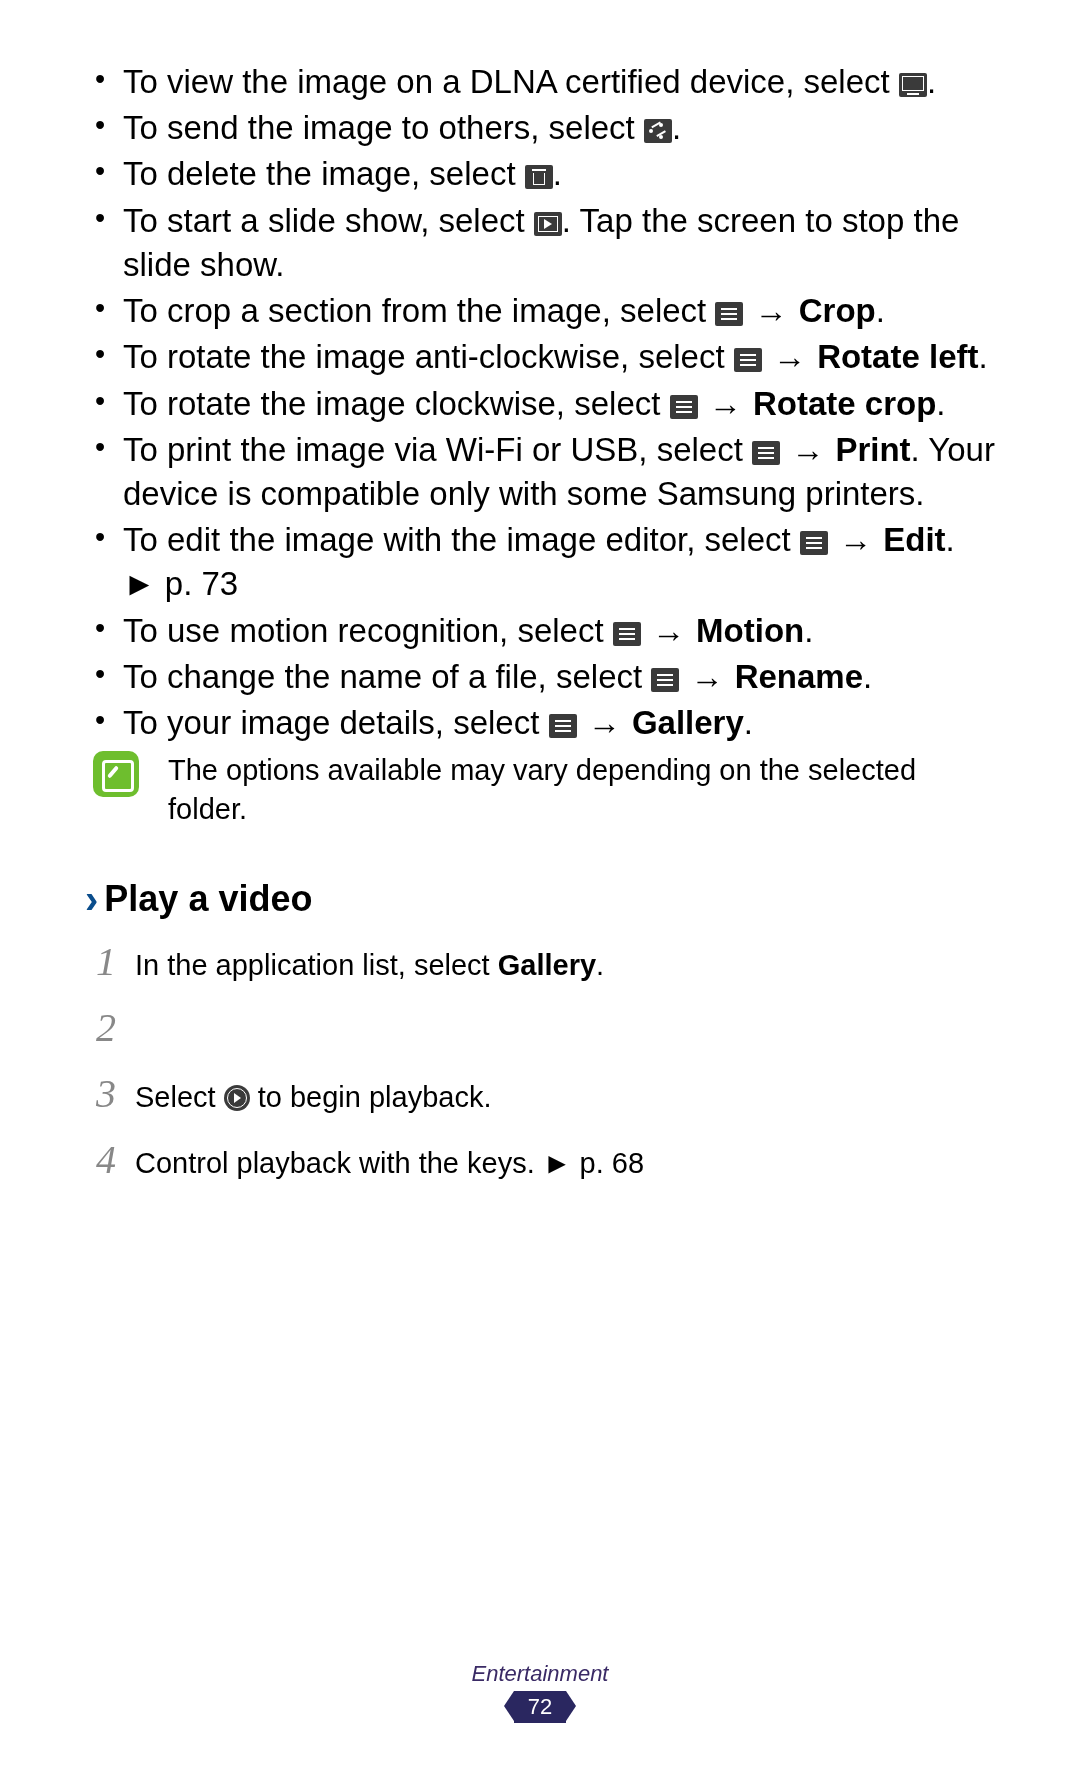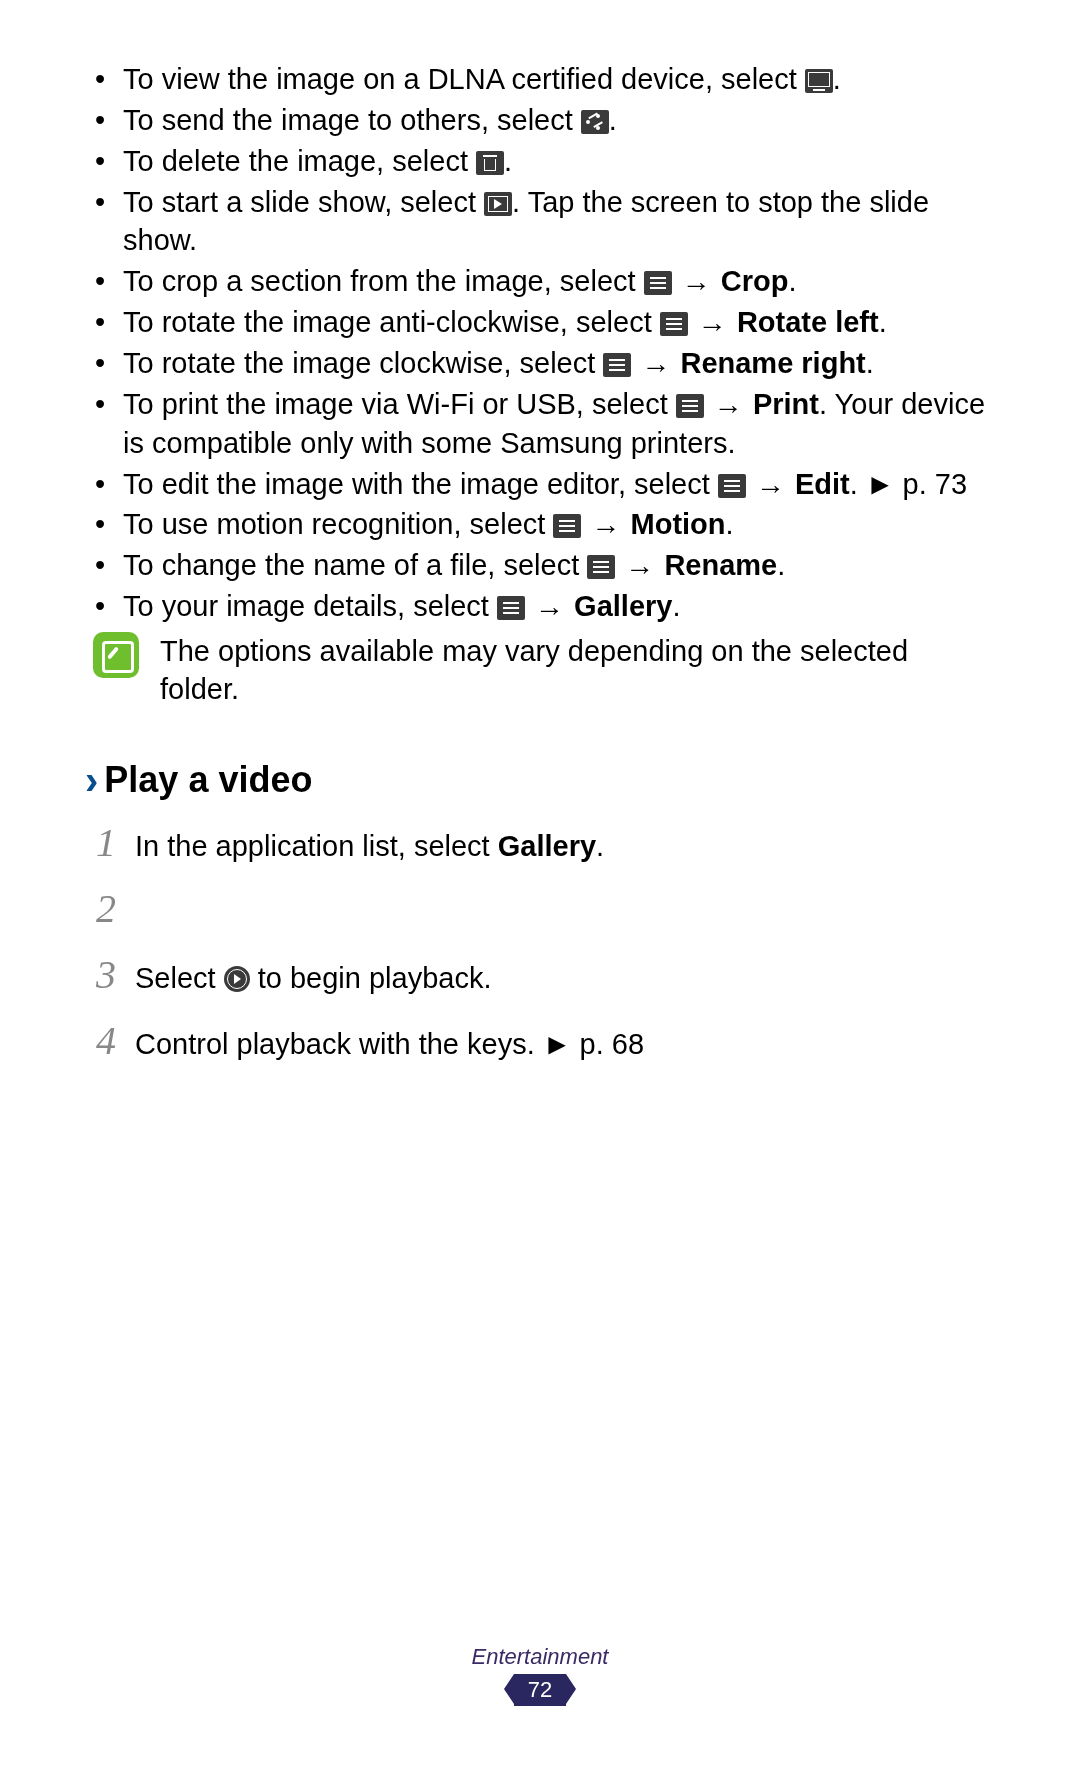--- a/index.html
+++ b/index.html
@@ -13,21 +13,21 @@
     padding: 60px 85px 40px 85px;
   }
   .content { width: 100%; }
   ul.bullets {
     list-style: none;
     padding-left: 10px;
   }
   ul.bullets > li {
     position: relative;
     padding-left: 28px;
-    font-size: 29px;
+    font-size: 33px;
     line-height: 1.34;
     margin-bottom: 2px;
   }
   ul.bullets > li::before {
     content: "•";
     position: absolute;
     left: 0;
     top: 0;
     font-size: 29px;
   }
@@ -120,21 +120,21 @@
   .icon.play-circle-icon::before {
     content: "";
     position: absolute;
     left: 3px; top: 3px; right: 3px; bottom: 3px;
     border: 1.5px solid #fff;
     border-radius: 50%;
   }
   .note-box {
     display: flex;
     align-items: flex-start;
-    gap: 21px;
+    gap: 29px;
     padding-left: 8px;
     margin-top: 6px;
   }
   .note-icon {
     width: 46px; height: 46px;
     background: #6ebe2e;
     border-radius: 10px;
     flex-shrink: 0;
     position: relative;
   }
@@ -189,21 +189,21 @@
     font-family: Georgia, 'Times New Roman', serif;
     font-style: italic;
     font-size: 40px;
     color: #888;
     width: 26px;
     flex-shrink: 0;
     text-align: center;
   }
   .footer {
     position: absolute;
-    bottom: 65px;
+    bottom: 48px;
     left: 0; right: 0;
     text-align: center;
   }
   .footer-label {
     font-style: italic;
     font-size: 22px;
     color: #3a2a65;
     margin-bottom: 4px;
   }
   .page-badge {
@@ -235,21 +235,21 @@
 <body>
 
 <div class="content">
   <ul class="bullets" id="bullet-list">
       <li><span>To view the image on a DLNA certified device, select </span><span class="icon dlna-icon"></span><span class="">.</span></li>
       <li><span>To send the image to others, select </span><span class="icon share-icon"></span><span class="">.</span></li>
       <li><span>To delete the image, select </span><span class="icon trash-icon"></span><span class="">.</span></li>
       <li><span>To start a slide show, select </span><span class="icon slideshow-icon"></span><span class="">. Tap the screen to stop the slide show.</span></li>
       <li><span>To crop a section from the image, select </span><span class="icon menu-icon"></span><span class="arrow"> → </span><span class="bold">Crop</span><span>.</span></li>
       <li><span>To rotate the image anti-clockwise, select </span><span class="icon menu-icon"></span><span class="arrow"> → </span><span class="bold">Rotate left</span><span>.</span></li>
-      <li><span>To rotate the image clockwise, select </span><span class="icon menu-icon"></span><span class="arrow"> → </span><span class="bold">Rename right</span><span>.</span></li>
+      <li><span>To rotate the image clockwise, select </span><span class="icon menu-icon"></span><span class="arrow"> → </span><span class="bold">Rotate crop</span><span>.</span></li>
       <li><span>To print the image via Wi-Fi or USB, select </span><span class="icon menu-icon"></span><span class="arrow"> → </span><span class="bold">Print</span><span>. Your device is compatible only with some Samsung printers.</span></li>
       <li><span>To edit the image with the image editor, select </span><span class="icon menu-icon"></span><span class="arrow"> → </span><span class="bold">Edit</span><span>. ► p. 73</span></li>
       <li><span>To use motion recognition, select </span><span class="icon menu-icon"></span><span class="arrow"> → </span><span class="bold">Motion</span><span>.</span></li>
       <li><span>To change the name of a file, select </span><span class="icon menu-icon"></span><span class="arrow"> → </span><span class="bold">Rename</span><span>.</span></li>
       <li><span>To your image details, select </span><span class="icon menu-icon"></span><span class="arrow"> → </span><span class="bold">Gallery</span><span>.</span></li>
     </ul>
 
   <div class="note-box">
     <div class="note-icon"></div>
     <div class="note-text">The options available may vary depending on the selected folder.</div>

